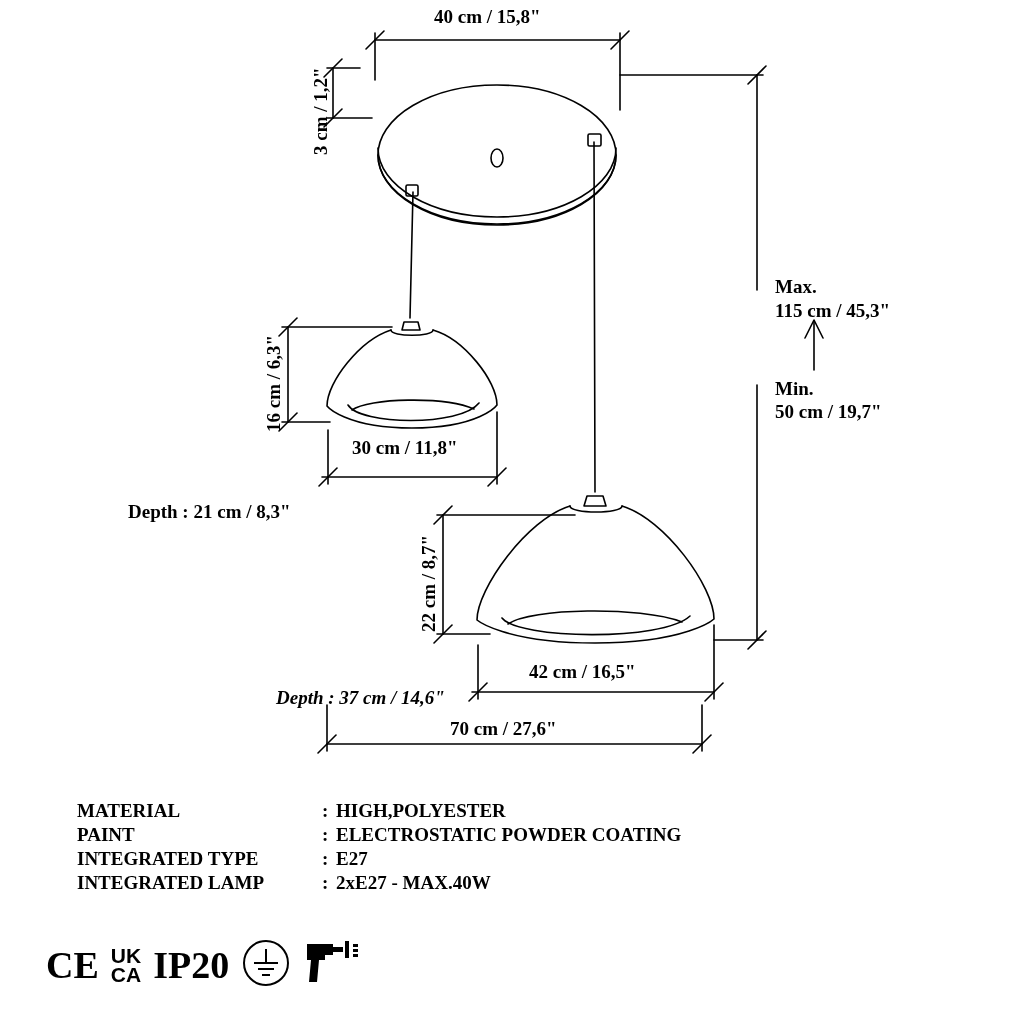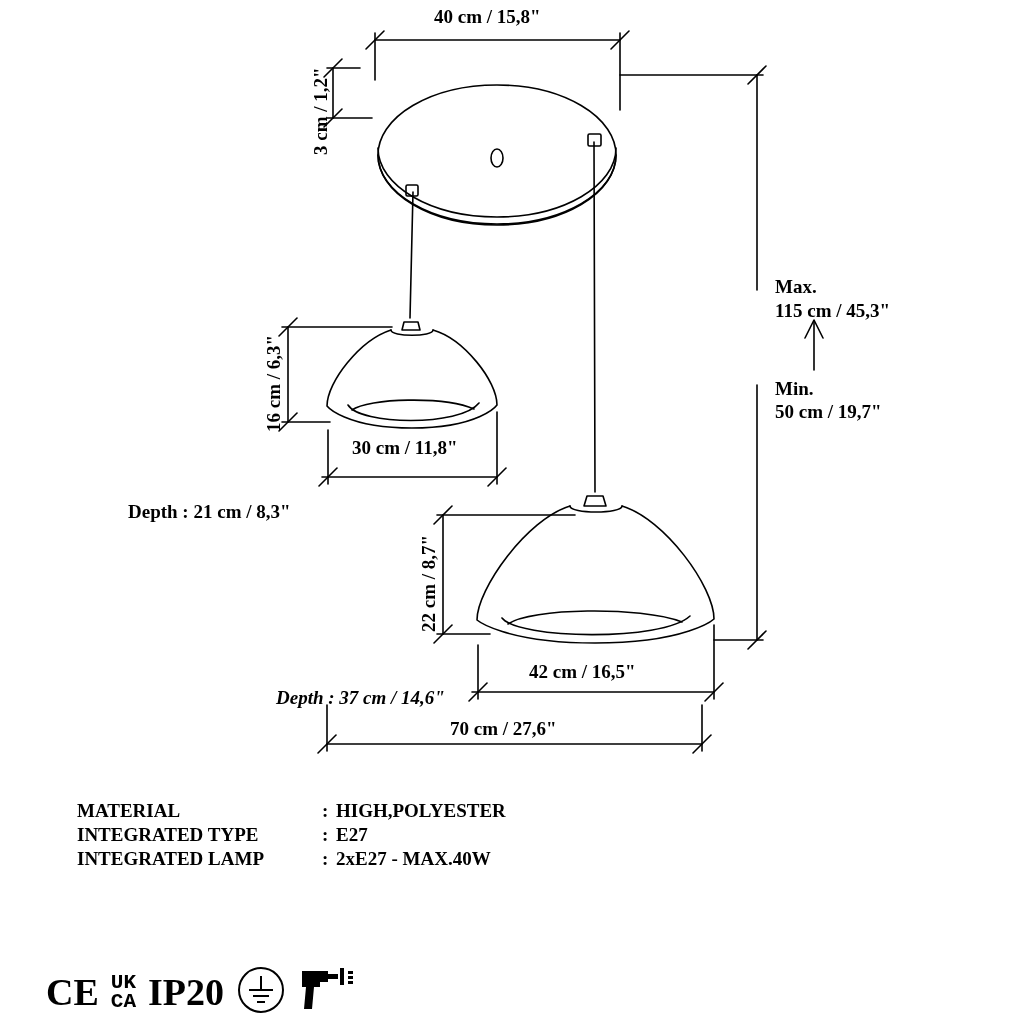--- a/index.html
+++ b/index.html
@@ -55,30 +55,29 @@
   }
   .spec-table td.key { width: 245px; }
   .spec-table td.colon { width: 14px; }
   .badges {
     position: absolute;
     left: 46px;
     top: 938px;
     display: flex;
     align-items: center;
     gap: 12px;
-    margin-top: 27px;
   }
   .badge-text {
     font-family: "Liberation Serif", serif;
     font-weight: bold;
     font-size: 38px;
     letter-spacing: 0px;
   }
   .ukca {
-    font-family: Liberation Mono, monospace;
+    font-family: Liberation Sans, sans-serif;
     font-weight: bold;
     font-size: 21px;
     line-height: 0.92;
     text-align: left;
   }
 </style>
 </head>
 <body>
 
 <div id="page">
@@ -217,20 +216,25 @@
   <div class="lbl" style="left:775px; top:300px;">115 cm / 45,3"</div>
   <div class="lbl" style="left:775px; top:378px;">Min.</div>
   <div class="lbl" style="left:775px; top:401px;">50 cm / 19,7"</div>
 
   <table class="spec-table">
     <tbody>
       <tr>
         <td class="key">MATERIAL</td>
         <td class="colon">:</td>
         <td class="val">HIGH,POLYESTER</td>
+      </tr>
+      <tr>
+        <td class="key">PAINT</td>
+        <td class="colon">:</td>
+        <td class="val">ELECTROSTATIC POWDER COATING</td>
       </tr>
       <tr>
         <td class="key">INTEGRATED TYPE</td>
         <td class="colon">:</td>
         <td class="val">E27</td>
       </tr>
       <tr>
         <td class="key">INTEGRATED LAMP</td>
         <td class="colon">:</td>
         <td class="val">2xE27 - MAX.40W</td>

